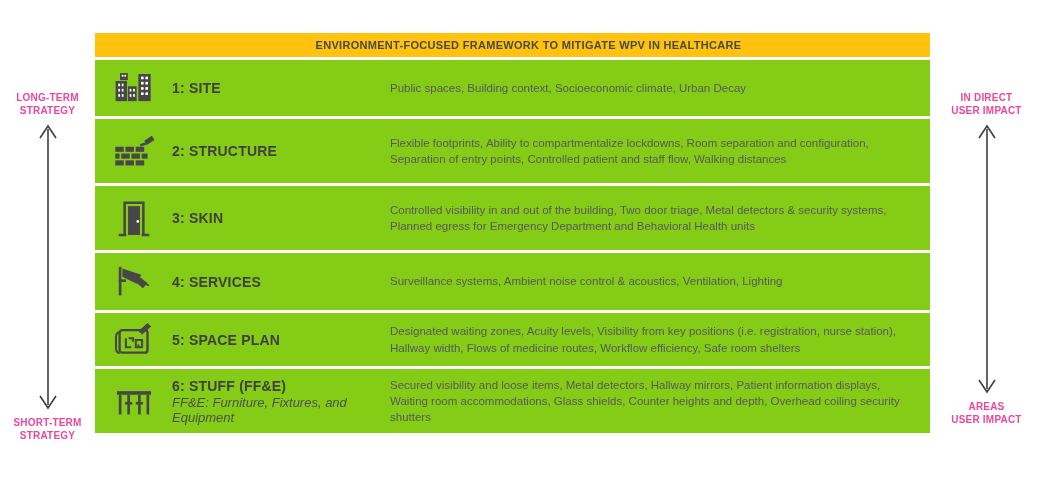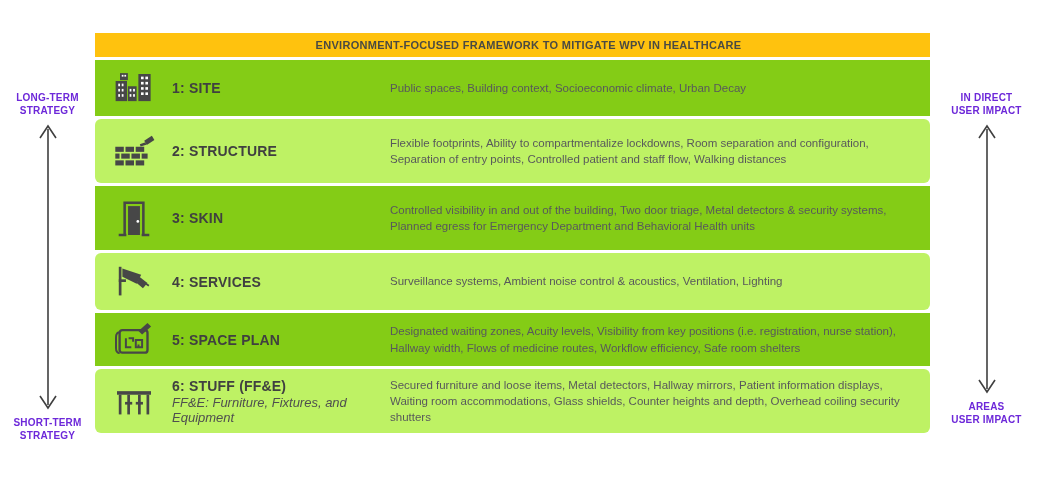--- a/index.html
+++ b/index.html
@@ -1,41 +1,41 @@
 <!DOCTYPE html>
 <html><head>
 <meta charset="utf-8">
 <style>
   html,body{margin:0;padding:0;background:#ffffff;}
   .stage{
     position:relative;width:1040px;height:491px;background:#ffffff;
     font-family:"Liberation Sans", sans-serif;overflow:hidden;
   }
   
-  .side{position:absolute;top:92px;text-align:center;color:#6d28d9;}
+  .side{position:absolute;top:92px;text-align:center;color:#ec4899;}
   .side.left{left:0;width:95px;}
   .side.right{left:933px;width:107px;}
   .side-label{font-size:10px;font-weight:bold;line-height:1.25;letter-spacing:.2px;}
   .v-arrow{display:block;margin:6px auto;}
   
   .tablewrap{position:absolute;left:95px;top:33px;width:835px;}
   .title-bar{
     height:24px;line-height:24px;background:#FFC20E;color:#4a4a43;
     font-size:11px;font-weight:bold;text-align:center;letter-spacing:.3px;padding-left:32px;
   }
   .col-header{
     position:relative;height:30px;background:#818181;color:#ffffff;
     font-size:13px;font-weight:bold;letter-spacing:.3px;margin-top:1px;
   }
   .col-header .h-layer{position:absolute;left:14px;top:7px;}
   .col-header .h-areas{position:absolute;left:295px;top:7px;}
   .rows{margin-top:3px;}
   .row{display:flex;align-items:center;margin-bottom:3px;}
   .row.light{background:#84cc16;}
-  .row.dark{background:#bef264;border-radius:6px;}
+  .row.dark{background:#84cc16;}
   .cell-icon{width:77px;display:flex;justify-content:center;align-items:center;flex:none;}
   .cell-label{width:218px;flex:none;}
   .layer-label{font-size:14px;font-weight:bold;color:#404040;letter-spacing:.2px;}
   .layer-sublabel{font-size:13px;font-style:italic;color:#4f4f4f;margin-top:1px;}
   .cell-areas{flex:1;padding:8px 30px 8px 0;font-size:11.5px;color:#58595b;line-height:1.4;}
   .r1{min-height:56px;} .r2{min-height:64px;} .r3{min-height:64px;}
   .r4{min-height:57px;} .r5{min-height:53px;} .r6{min-height:64px;}
   .icon-svg{display:block;}
 </style>
 </head>
@@ -187,21 +187,21 @@
               <rect x="14.5" y="12" width="3" height="22"></rect>
               <rect x="24" y="20" width="8" height="3"></rect>
               <rect x="26.5" y="12" width="3" height="22"></rect>
             </g>
           </svg>
         </div>
         <div class="cell-label">
           <div class="layer-label">6: STUFF (FF&amp;E)</div>
           <div class="layer-sublabel">FF&amp;E: Furniture, Fixtures, and Equipment</div>
         </div>
-        <div class="cell-areas">Secured furniture and loose items, Metal detectors, Hallway mirrors, Patient information displays, Waiting room accommodations, Glass shields, Counter heights and depth, Overhead coiling security shutters</div>
+        <div class="cell-areas">Secured visibility and loose items, Metal detectors, Hallway mirrors, Patient information displays, Waiting room accommodations, Glass shields, Counter heights and depth, Overhead coiling security shutters</div>
       </div>
 
     </div>
   </div>
 
   <div class="side right">
     <div class="side-label">
       <div>IN DIRECT</div>
       <div>USER IMPACT</div>
     </div>

